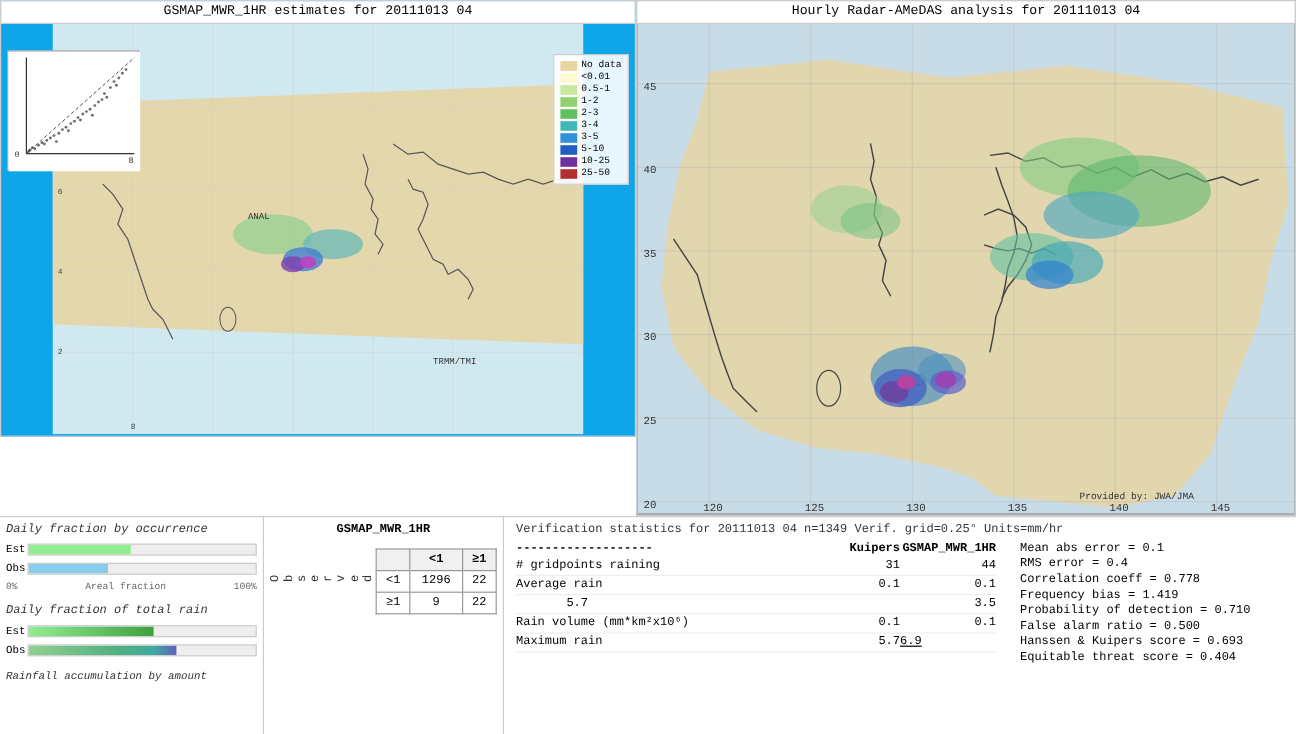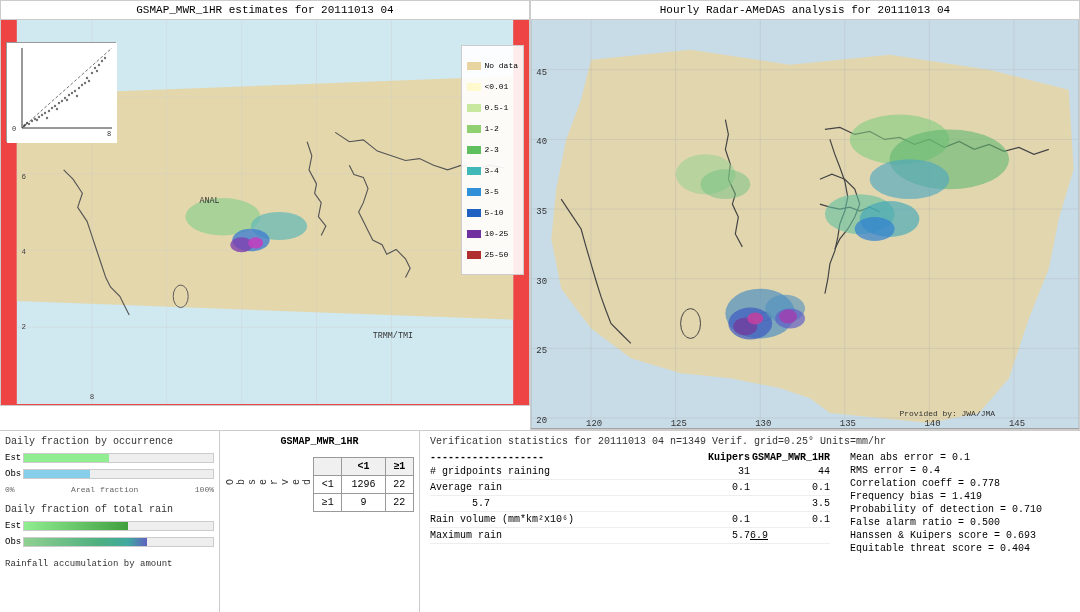--- a/index.html
+++ b/index.html
@@ -18,24 +18,24 @@
       display: flex;
       flex-direction: column;
     }
     .top-section {
       display: flex;
       height: 430px;
       background: white;
     }
     .left-map-panel {
       width: 530px;
-      height: 406px;
+      height: 364px;
       position: relative;
       border: 1px solid #ccc;
-      background: #ef4444;
+      background: #0ea5e9;
     }
     .right-map-panel {
       width: 550px;
       height: 430px;
       position: relative;
       border: 1px solid #ccc;
       background: #a3a3a3;
       margin-left: 0px;
     }
     .map-title {
@@ -71,20 +71,21 @@
       border-right: 1px solid #ccc;
     }
     .bottom-right {
       flex: 1;
       padding: 5px 10px;
     }
     .chart-label {
       font-size: 10px;
       margin-bottom: 2px;
       color: #333;
+      font-style: italic;
     }
     .bar-container {
       display: flex;
       align-items: center;
       margin-bottom: 2px;
       font-size: 9px;
     }
     .bar-label {
       width: 18px;
       font-size: 9px;
@@ -189,21 +190,21 @@
       top: 25px;
       background: rgba(255,255,255,0.9);
       border: 1px solid #ccc;
       padding: 3px 5px;
       font-size: 8px;
     }
     .legend-item {
       display: flex;
       align-items: center;
       gap: 3px;
-      margin: 12px 0;
+      margin: 1px 0;
     }
     .legend-color {
       width: 14px;
       height: 8px;
     }
 
     .inset-map {
       position: absolute;
       top: 22px;
       left: 5px;

